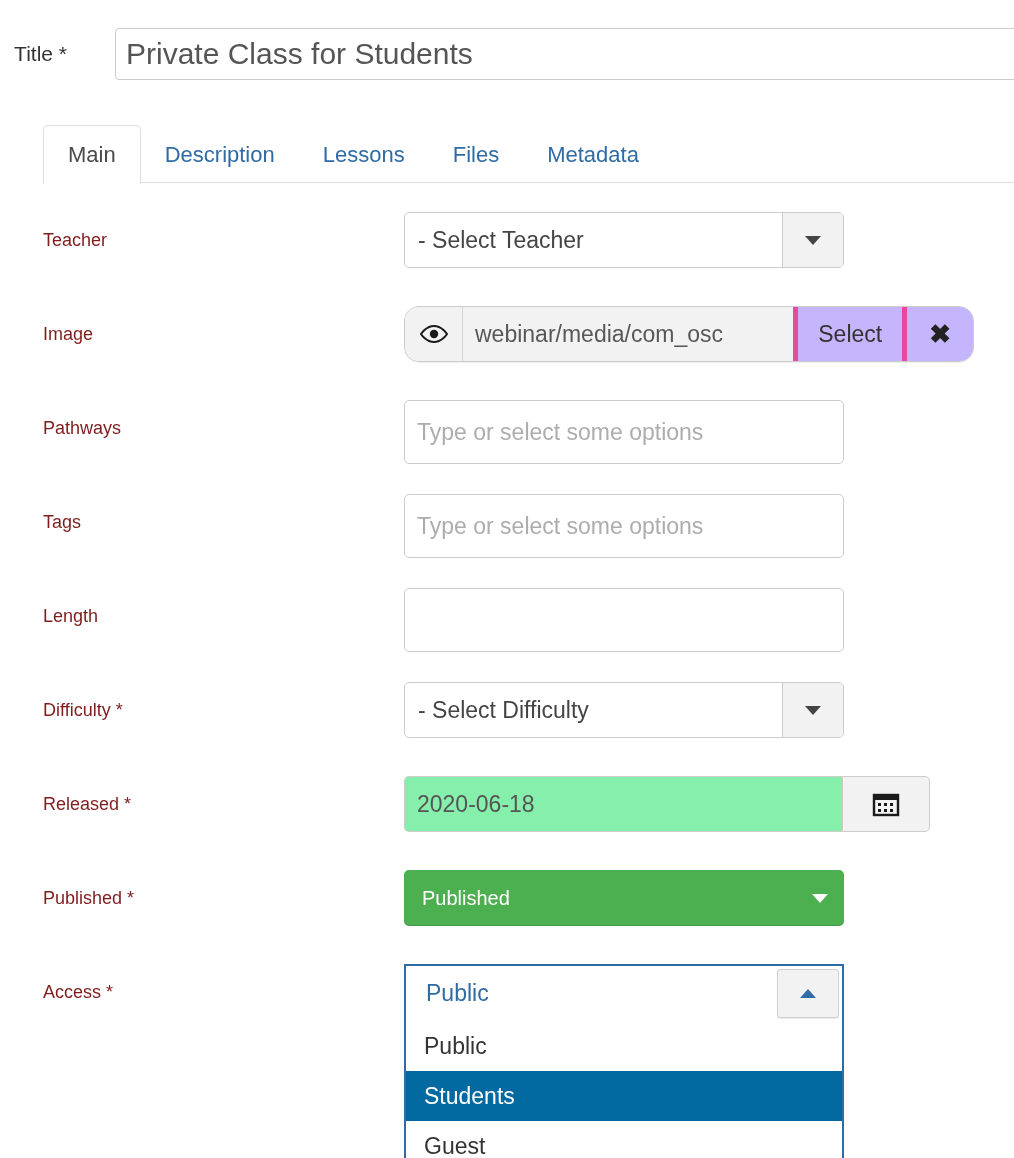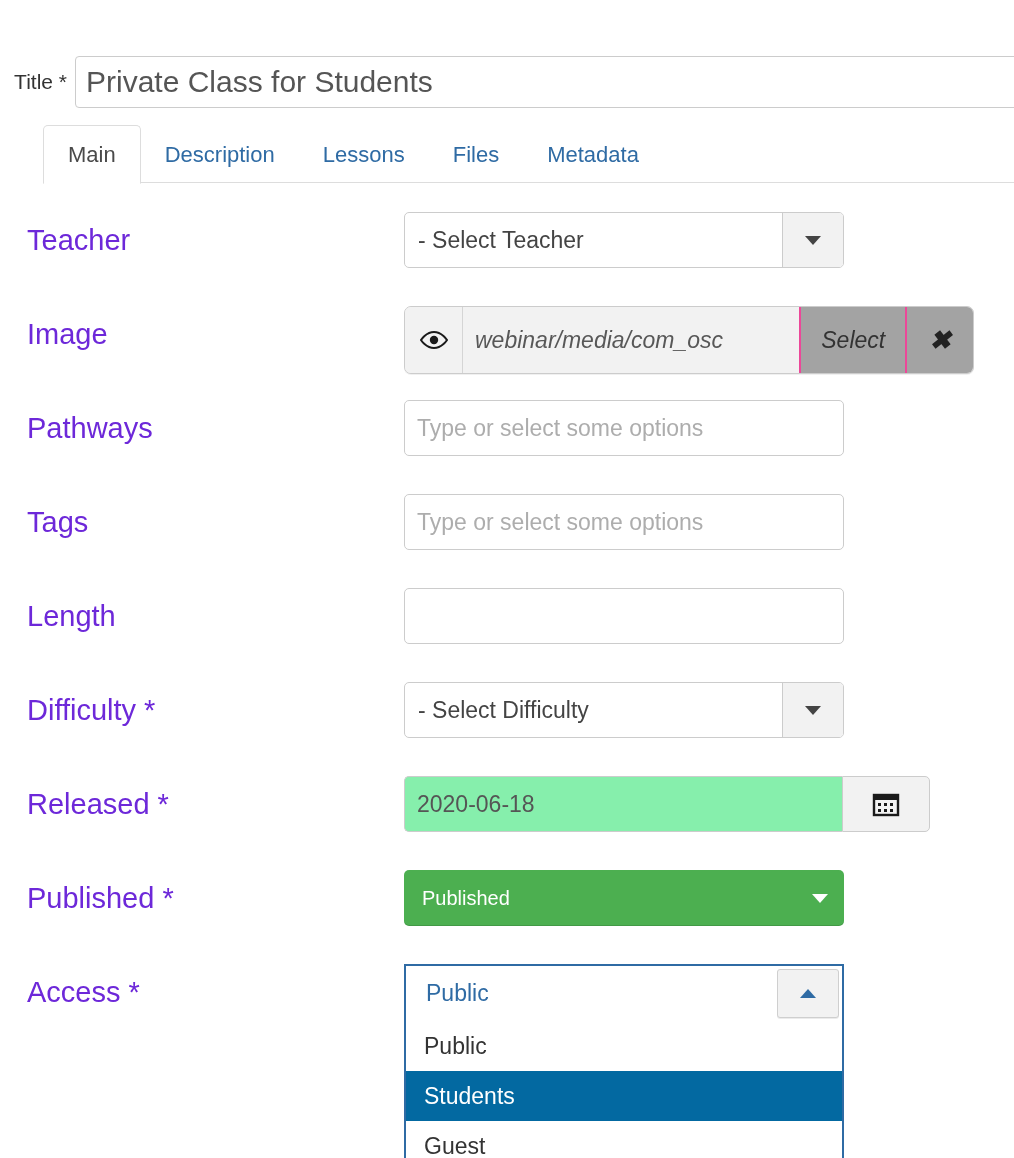--- a/index.html
+++ b/index.html
@@ -12,26 +12,27 @@
     height: 1158px;
     overflow: hidden;
     font-family: "Liberation Sans", sans-serif;
     color: #333333;
     position: relative;
   }
 
   
   .title-row {
     position: absolute;
-    top: 56px;
+    top: 28px;
     left: 0;
     width: 1014px;
     height: 52px;
     display: flex;
     align-items: center;
+    gap: 40px;
   }
   .title-label {
     width: 75px;
     text-align: right;
     font-size: 21px;
     color: #333;
     padding-right: 8px;
     box-sizing: border-box;
     white-space: nowrap;
   }
@@ -100,35 +101,35 @@
     width: 1014px;
   }
   .row {
     position: relative;
     display: flex;
     align-items: flex-start;
     height: 94px;
   }
   .row-label {
     width: 404px;
-    padding-left: 27px;
-    box-sizing: border-box;
-    font-size: 29px;
-    color: #6d28d9;
+    padding-left: 43px;
+    box-sizing: border-box;
+    font-size: 18px;
+    color: #7f1d1d;
     line-height: 56px;
     white-space: nowrap;
   }
   .ctrl {
     position: relative;
   }
 
   
   .txtbox {
     width: 440px;
-    height: 56px;
+    height: 64px;
     border: 1px solid #cccccc;
     border-radius: 5px;
     background: #ffffff;
     box-sizing: border-box;
     font-size: 23px;
     color: #555;
     padding: 0 12px;
     font-family: "Liberation Sans", sans-serif;
     outline: none;
   }
@@ -172,29 +173,28 @@
     width: 0; height: 0;
     border-left: 8px solid transparent;
     border-right: 8px solid transparent;
     border-bottom: 9px solid #2f6ba4;
   }
 
   
   .img-group {
     display: flex;
     align-items: stretch;
-    height: 68px;
+    height: 56px;
     width: 570px;
     border: 1px solid #cccccc;
-    border-radius: 7px;
+    border-radius: 15px;
     background: #f2f2f2;
     box-sizing: border-box;
     overflow: hidden;
     box-shadow: 0 1px 0 rgba(0,0,0,0.06);
-    font-style: italic;
   }
   .img-eye {
     width: 57px;
     display: flex;
     align-items: center;
     justify-content: center;
     border-right: 1px solid #d5d5d5;
     background: #f2f2f2;
   }
   .img-path {
@@ -205,22 +205,22 @@
     font-size: 23px;
     color: #585858;
     background: #f2f2f2;
     overflow: hidden;
     white-space: nowrap;
   }
   .img-btn {
     display: flex;
     align-items: center;
     justify-content: center;
-    background: #a3a3a3;
-    border-left: 2px solid #ec4899;
+    background: #c4b5fd;
+    border-left: 5px solid #ec4899;
     font-size: 23px;
     color: #333;
     padding: 0 20px;
   }
   .img-btn.x { padding: 0 22px; }
   .xglyph {
     font-size: 26px;
     font-weight: bold;
     color: #222;
     line-height: 1;

